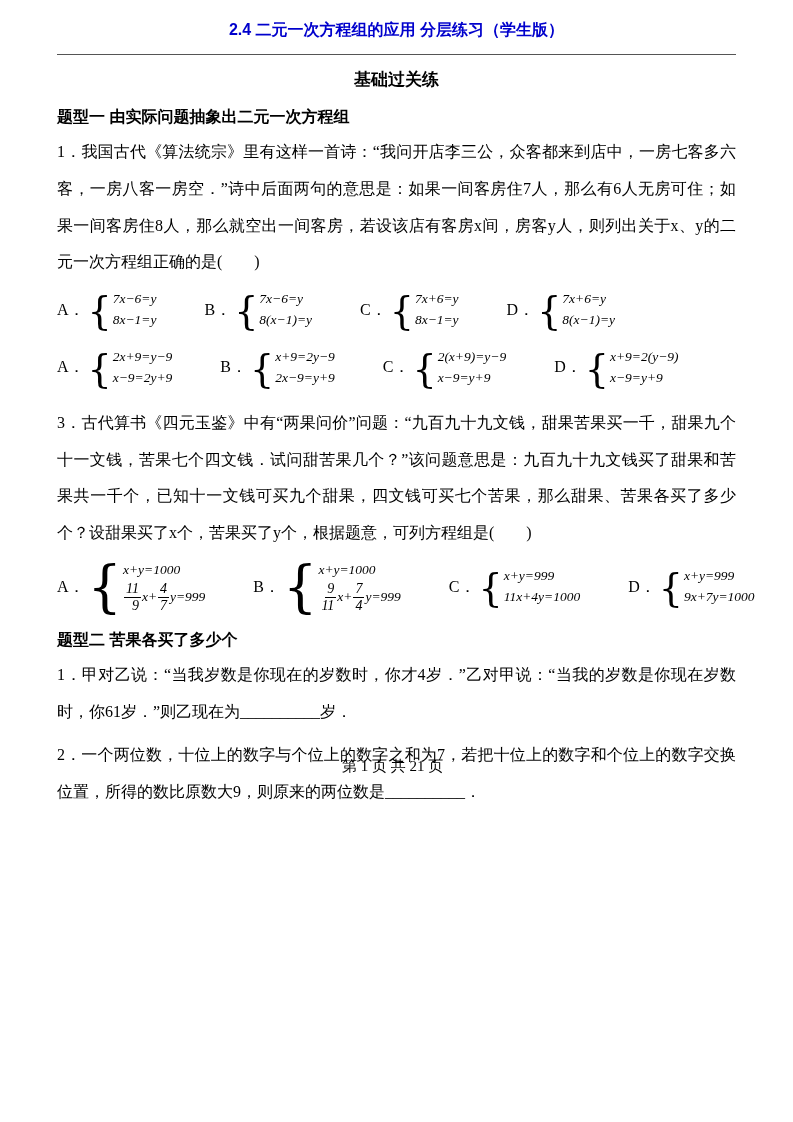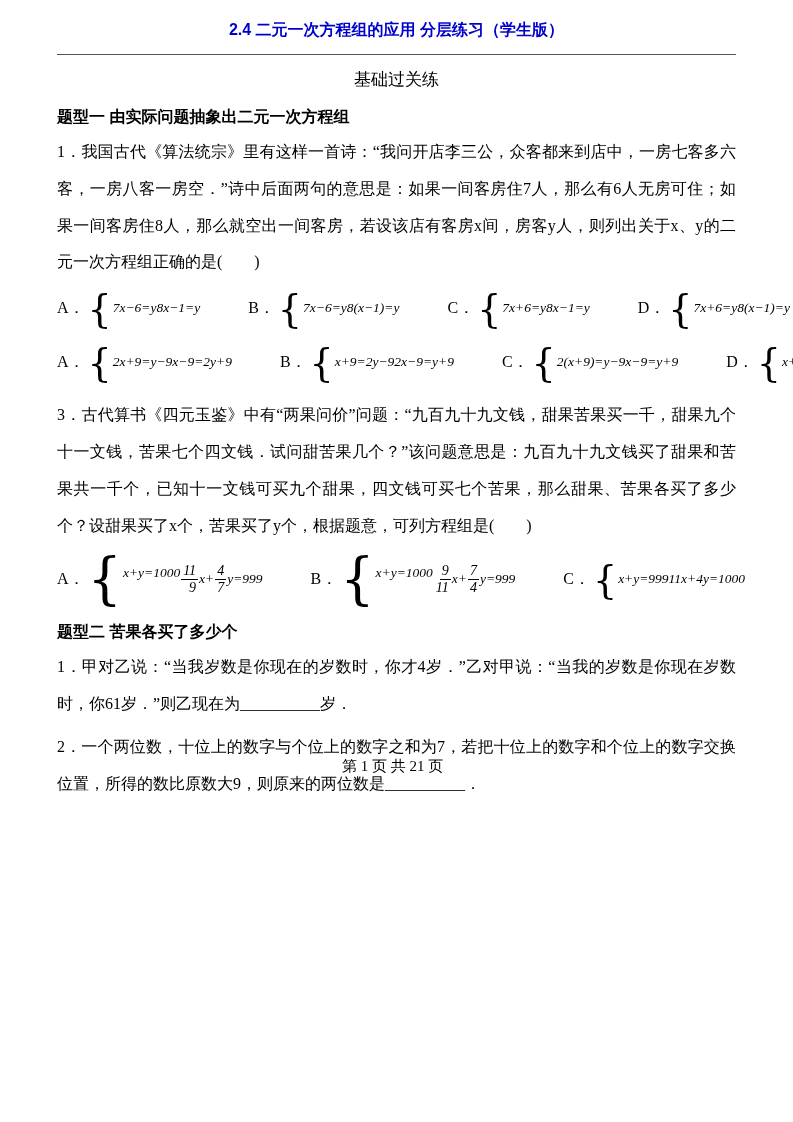--- a/index.html
+++ b/index.html
@@ -26,21 +26,21 @@
   }
   .title-rule {
     border: 0;
     border-top: 1px solid #555;
     margin: 13px 0 0 0;
   }
   .section-title {
     margin: 13px 0 0 0;
     text-align: center;
     font-size: 17px;
-    font-weight: normal;
+    font-weight: bold;
     font-family: "Liberation Sans", "DejaVu Sans", sans-serif;
   }
   .topic-heading {
     margin: 16px 0 0 0;
     font-size: 16px;
     font-weight: bold;
     font-family: "Liberation Sans", "DejaVu Sans", sans-serif;
   }
   .question {
     margin: 6px 0 0 0;
@@ -59,21 +59,21 @@
   .system { display: inline-flex; align-items: center; }
   .brace {
     font-size: 38px;
     line-height: 1;
     font-weight: 400;
     margin-right: 1px;
     font-family: "DejaVu Serif", serif;
     transform: scaleY(1.05);
   }
   .system.tall .brace { font-size: 54px; }
-  .eq-col { display: inline-flex; flex-direction: row; justify-content: center; }
+  .eq-col { display: inline-flex; flex-direction: column; justify-content: center; }
   .eq {
     font-size: 13.5px;
     font-style: italic;
     line-height: 1.55;
     white-space: nowrap;
     font-family: "Liberation Serif", serif;
   }
   .eq.with-frac { display: inline-flex; align-items: center; line-height: 1.2; }
   .frac {
     display: inline-flex;

